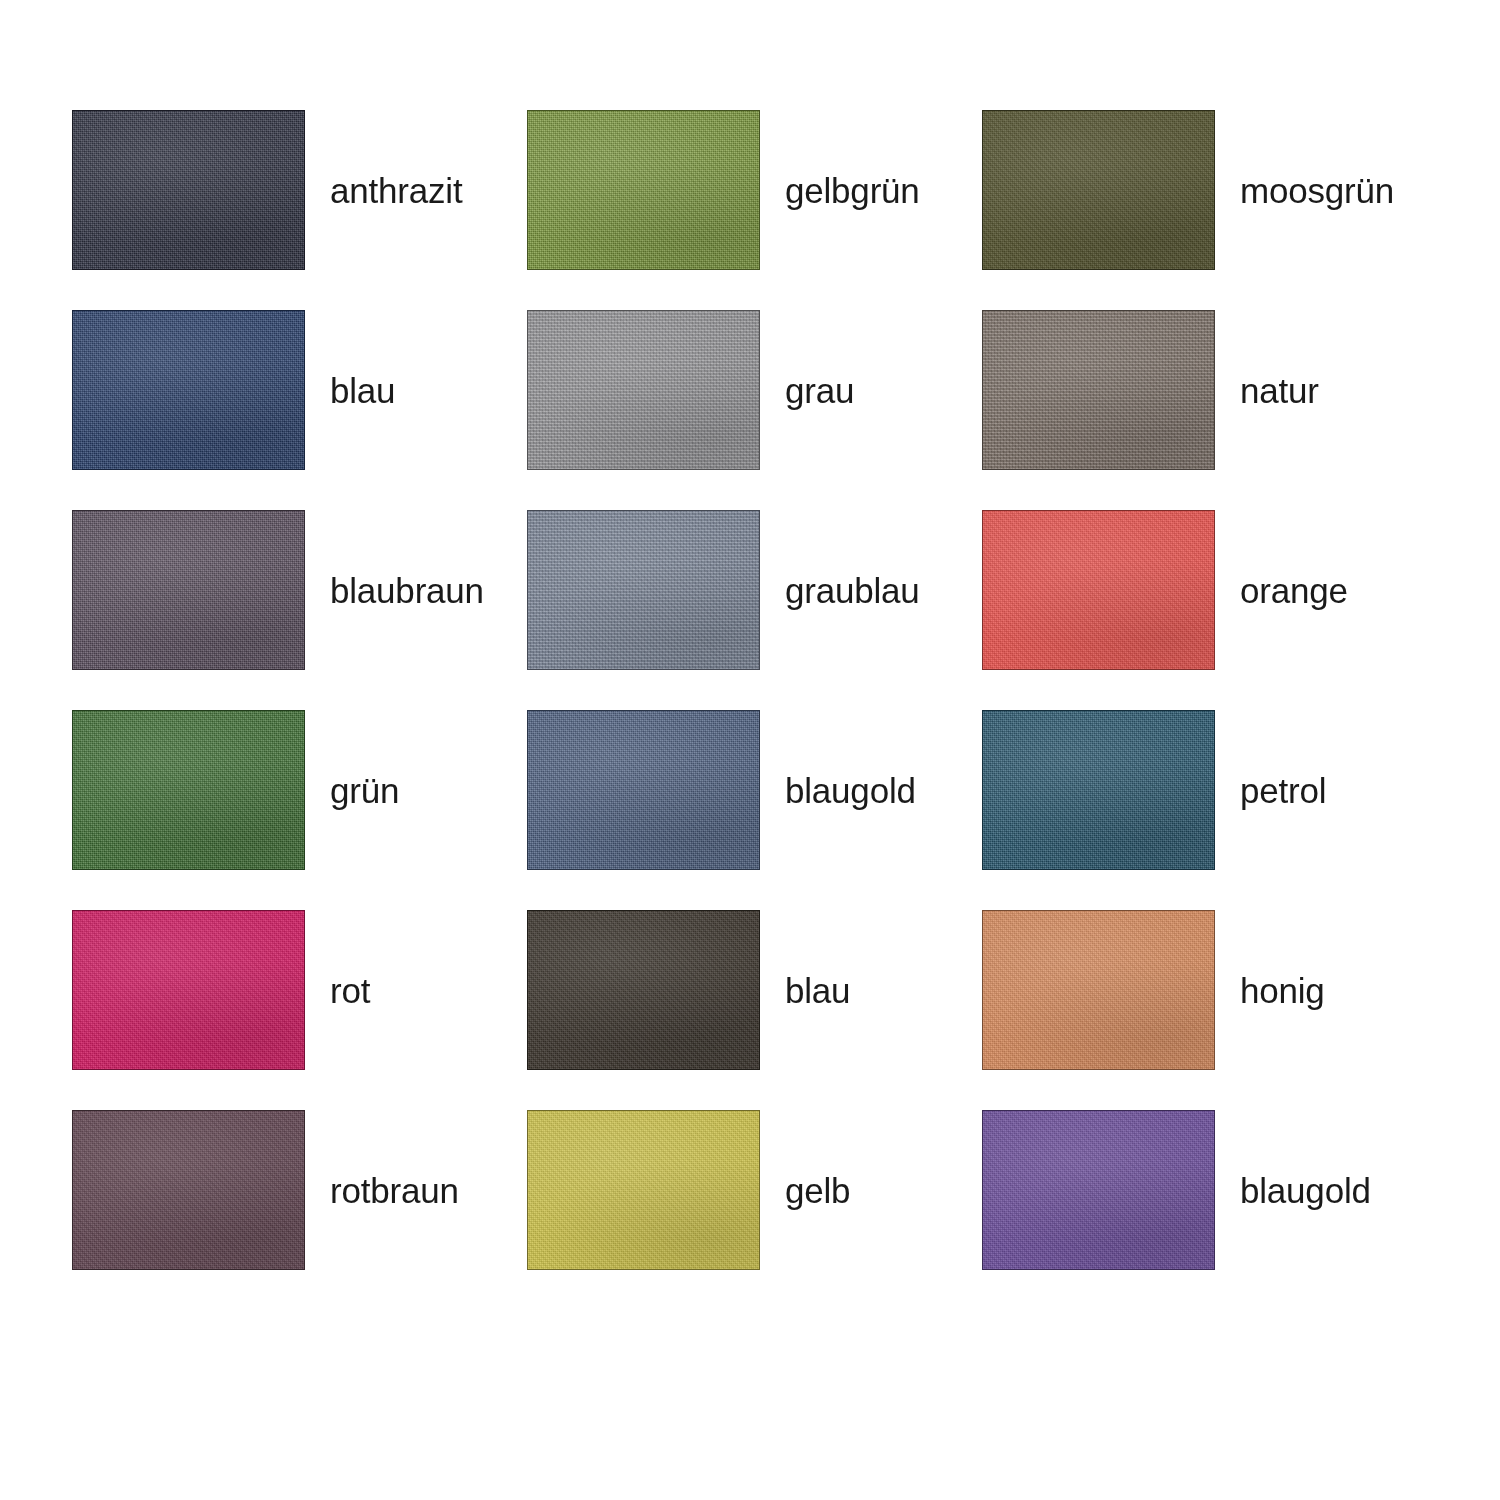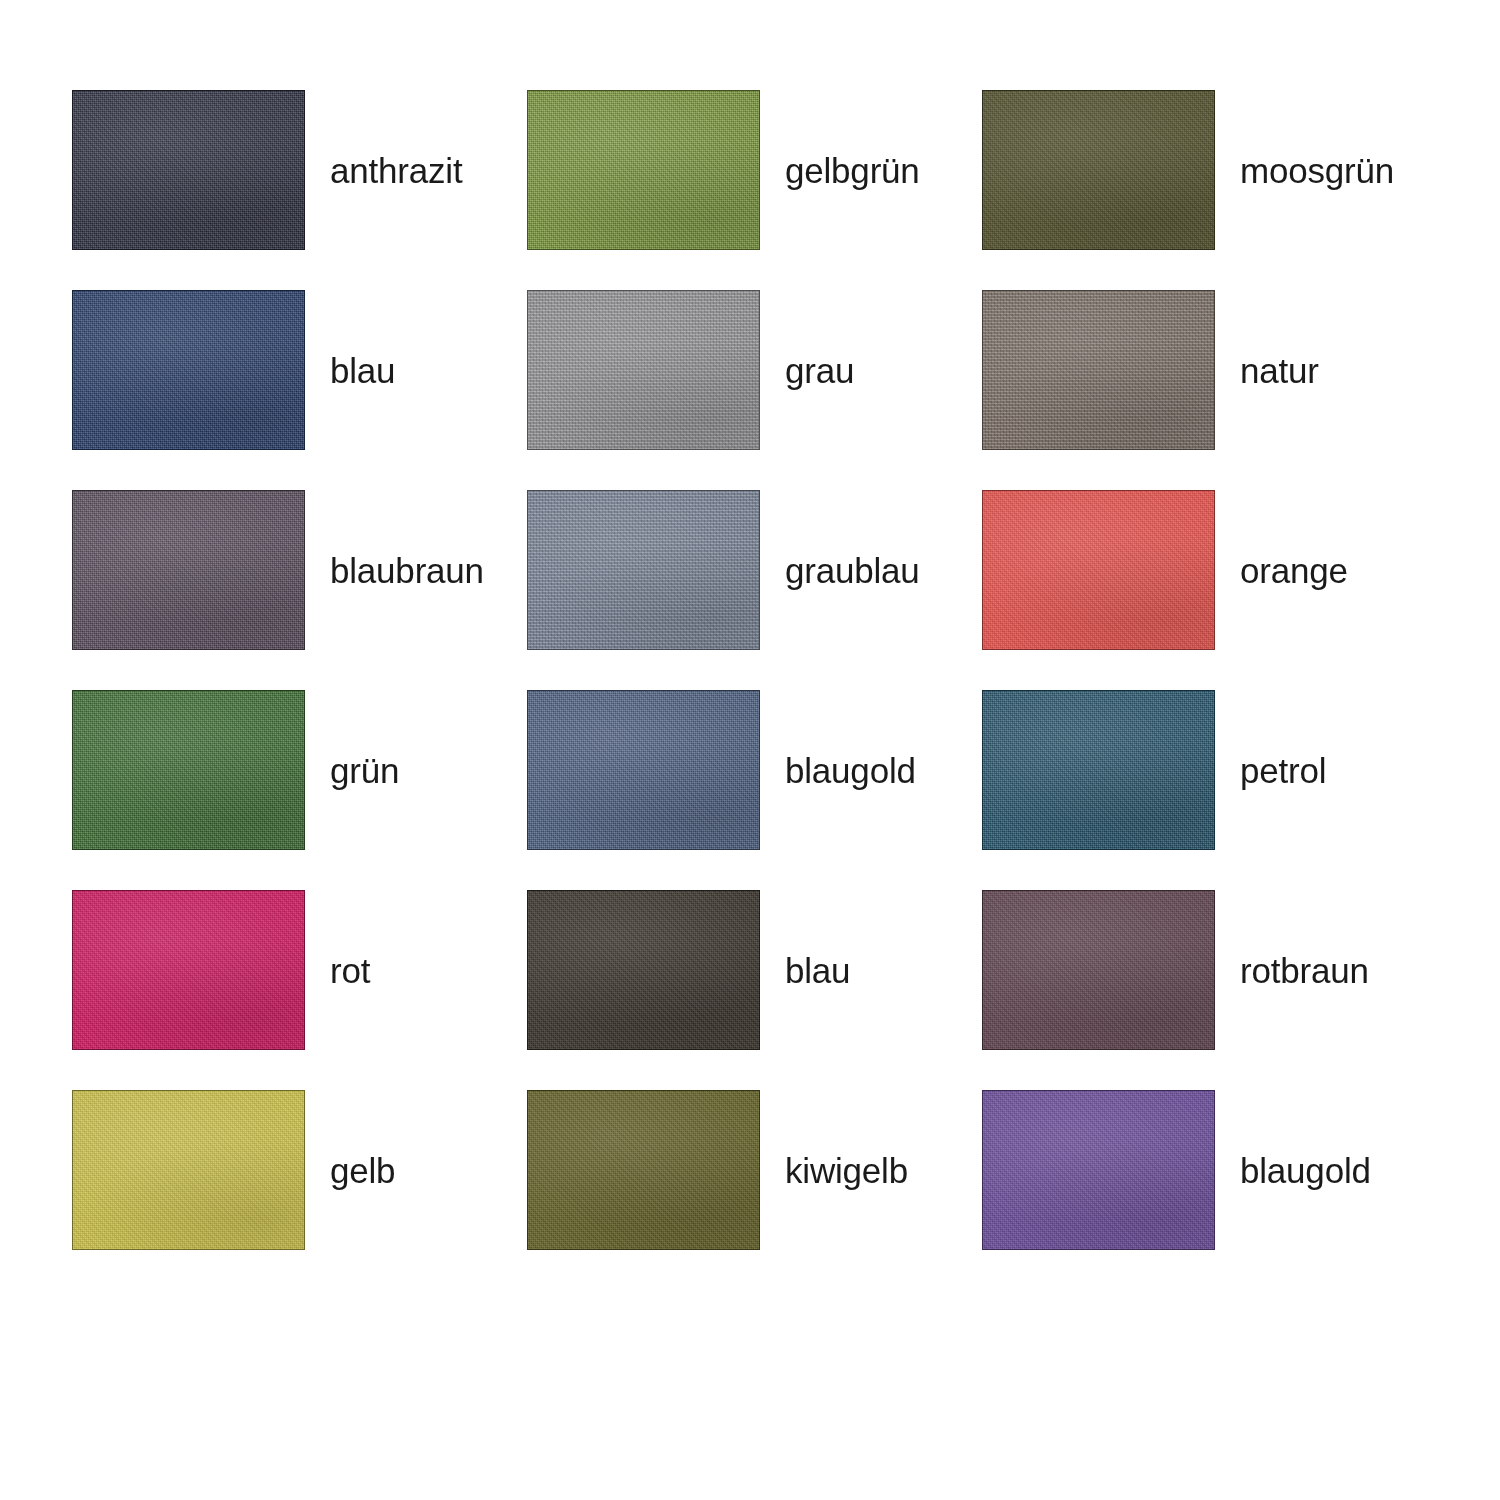--- a/index.html
+++ b/index.html
@@ -14,21 +14,21 @@
     font-family: "Liberation Sans", sans-serif;
     overflow: hidden;
   }
 
   #swatch-board {
     position: relative;
     width: 1500px;
     height: 1500px;
     background: #ffffff;
     box-sizing: border-box;
-    padding: 70px 0 0 0;
+    padding: 90px 0 0 0;
   }
 
   .swatch-grid {
     display: grid;
     grid-template-columns: 455px 455px 455px;
     grid-template-rows: repeat(7, 200px);
     width: 1365px;
     margin-left: 72px;
   }
 
@@ -183,29 +183,29 @@
       </div>
       <div class="swatch-cell">
         <div class="swatch-chip fine" style="background-color: rgb(208, 28, 99);"></div>
         <div class="swatch-label">rot</div>
       </div>
       <div class="swatch-cell">
         <div class="swatch-chip fine" style="background-color: rgb(59, 53, 45);"></div>
         <div class="swatch-label">blau</div>
       </div>
       <div class="swatch-cell">
+        <div class="swatch-chip fine" style="background-color: rgb(215, 139, 94);"></div>
+        <div class="swatch-label">honig</div>
+      </div>
+      <div class="swatch-cell">
         <div class="swatch-chip fine" style="background-color: rgb(97, 69, 81);"></div>
         <div class="swatch-label">rotbraun</div>
       </div>
       <div class="swatch-cell">
         <div class="swatch-chip fine" style="background-color: rgb(205, 194, 76);"></div>
         <div class="swatch-label">gelb</div>
       </div>
       <div class="swatch-cell">
-        <div class="swatch-chip fine" style="background-color: rgb(101, 99, 41);"></div>
-        <div class="swatch-label">kiwigelb</div>
-      </div>
-      <div class="swatch-cell">
         <div class="swatch-chip fine" style="background-color: rgb(107, 78, 155);"></div>
         <div class="swatch-label">blaugold</div>
       </div>
     </div>
 </div>
 
 </body></html>

